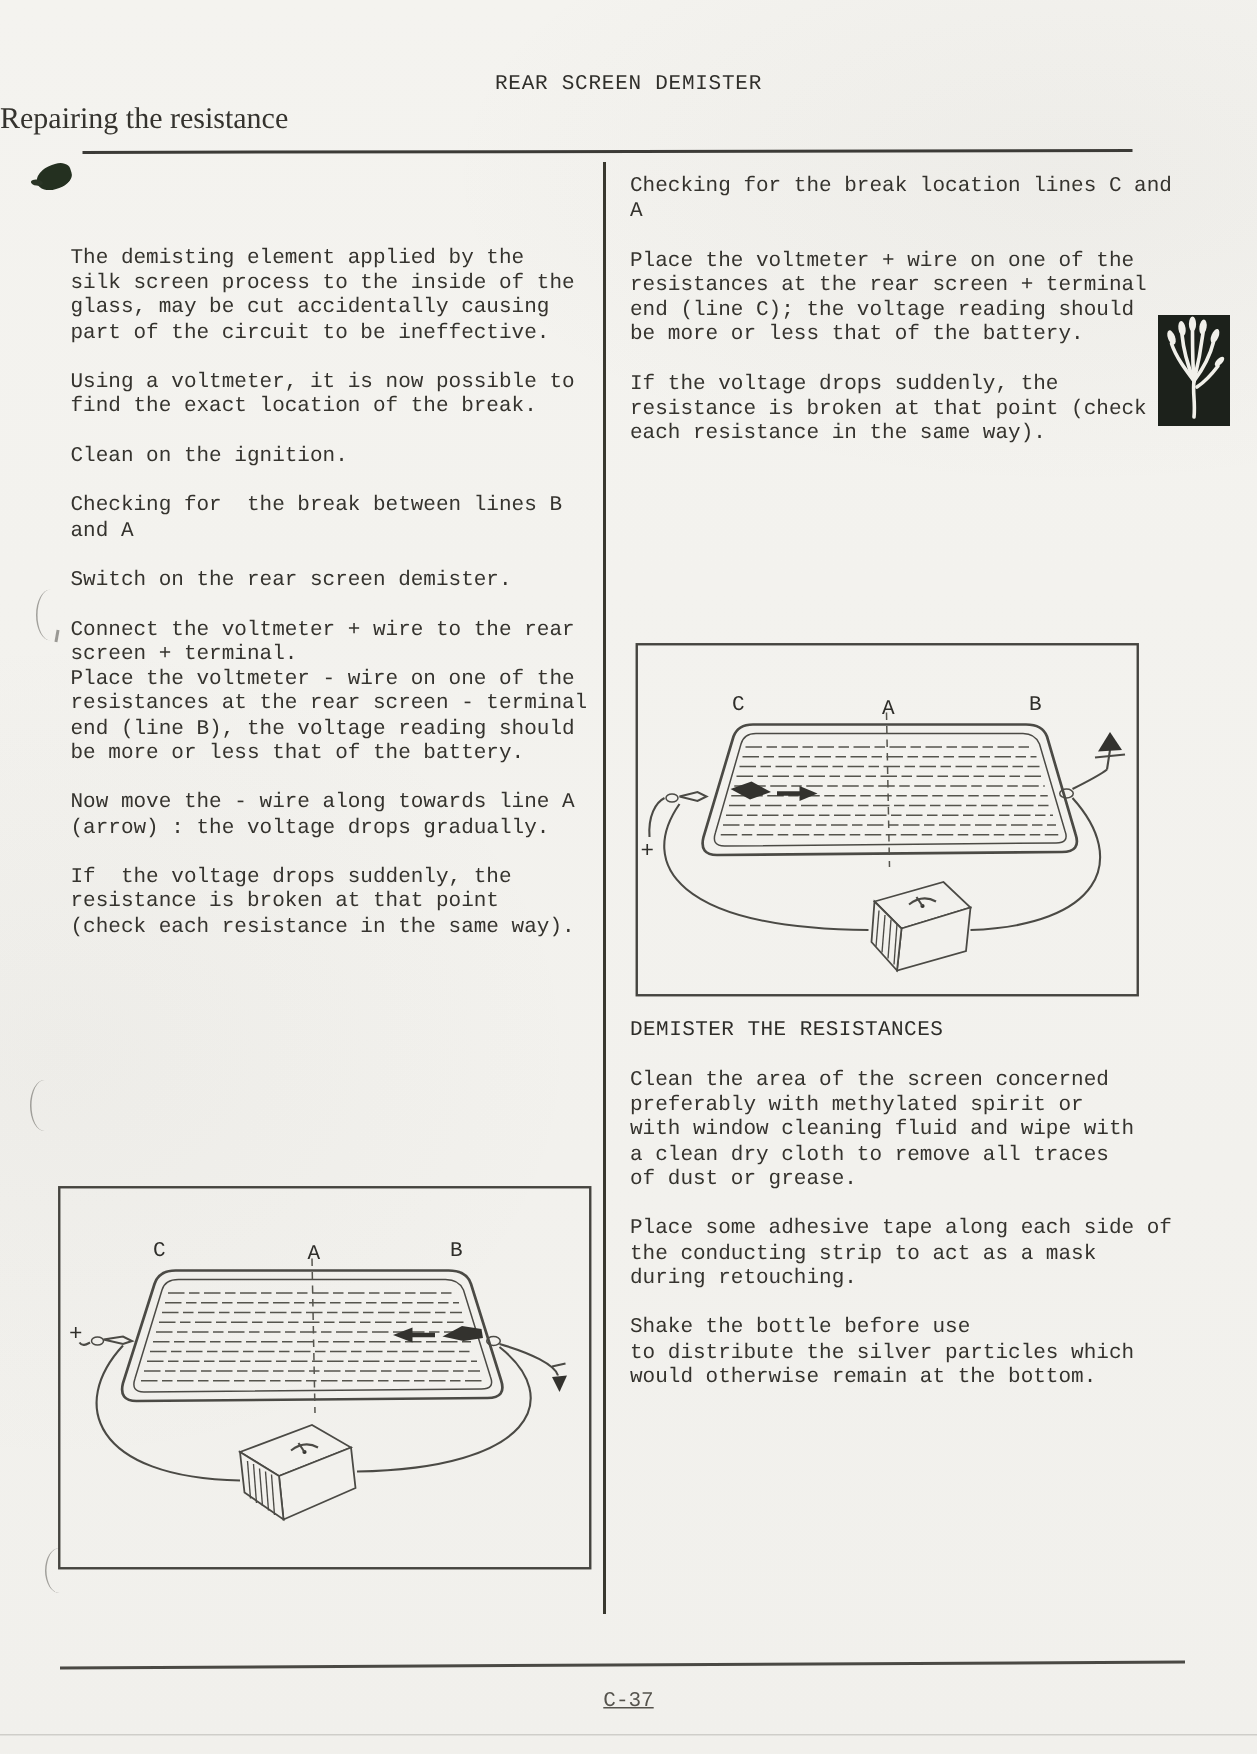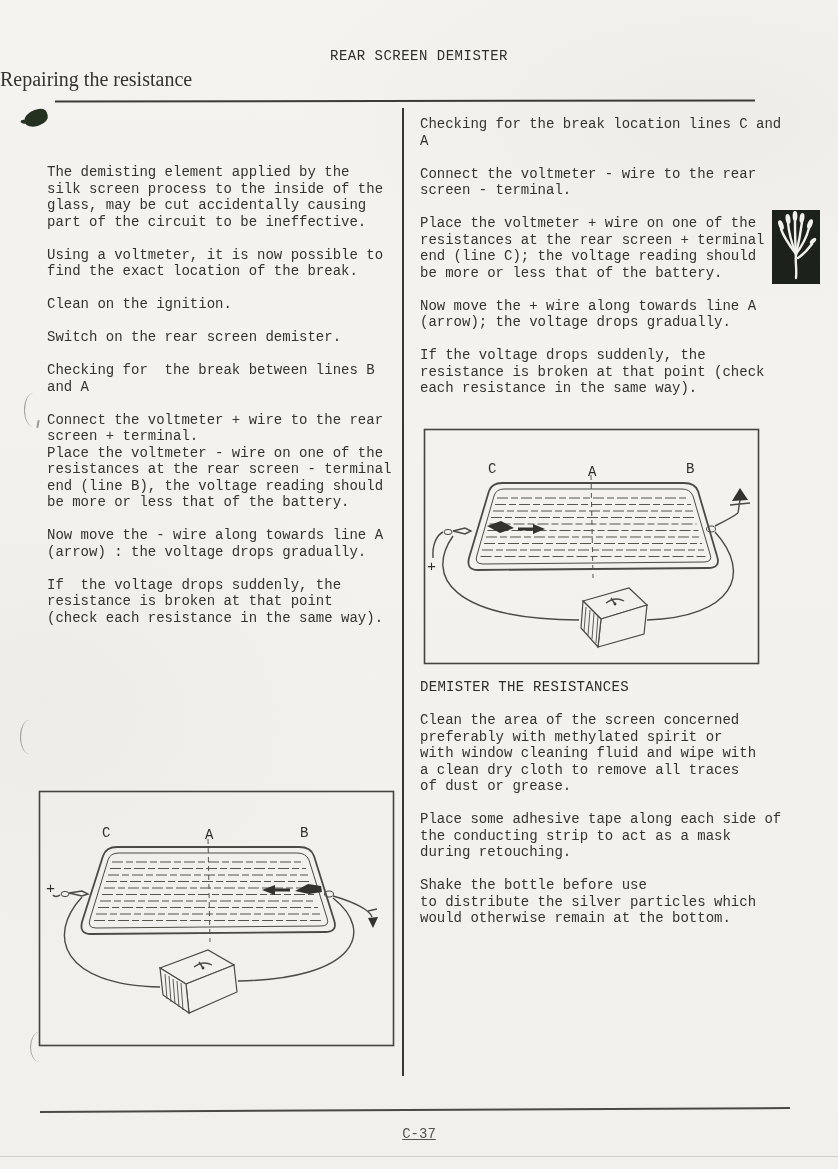--- a/index.html
+++ b/index.html
@@ -80,47 +80,43 @@
   <div class="pen-arc arc-3"></div>
 
   <div class="col col-left">
     <p>The demisting element applied by the
 silk screen process to the inside of the
 glass, may be cut accidentally causing
 part of the circuit to be ineffective.</p>
     <p>Using a voltmeter, it is now possible to
 find the exact location of the break.</p>
     <p>Clean on the ignition.</p>
-    <p>Switch on the rear screen demister.</p>
     <p>Checking for  the break between lines B
 and A</p>
+    <p>Switch on the rear screen demister.</p>
     <p>Connect the voltmeter + wire to the rear
 screen + terminal.
 Place the voltmeter - wire on one of the
 resistances at the rear screen - terminal
 end (line B), the voltage reading should
 be more or less that of the battery.</p>
     <p>Now move the - wire along towards line A
 (arrow) : the voltage drops gradually.</p>
     <p>If  the voltage drops suddenly, the
 resistance is broken at that point
 (check each resistance in the same way).</p>
   </div>
 
   <div class="col col-right">
     <p>Checking for the break location lines C and
 A</p>
-    <p>Connect the voltmeter - wire to the rear
-screen - terminal.</p>
     <p>Place the voltmeter + wire on one of the
 resistances at the rear screen + terminal
 end (line C); the voltage reading should
 be more or less that of the battery.</p>
-    <p>Now move the + wire along towards line A
-(arrow); the voltage drops gradually.</p>
     <p>If the voltage drops suddenly, the
 resistance is broken at that point (check
 each resistance in the same way).</p>
   </div>
 
   <div class="col col-right-lower">
     <p class="sec-head">DEMISTER THE RESISTANCES</p>
     <p>Clean the area of the screen concerned
 preferably with methylated spirit or
 with window cleaning fluid and wipe with

